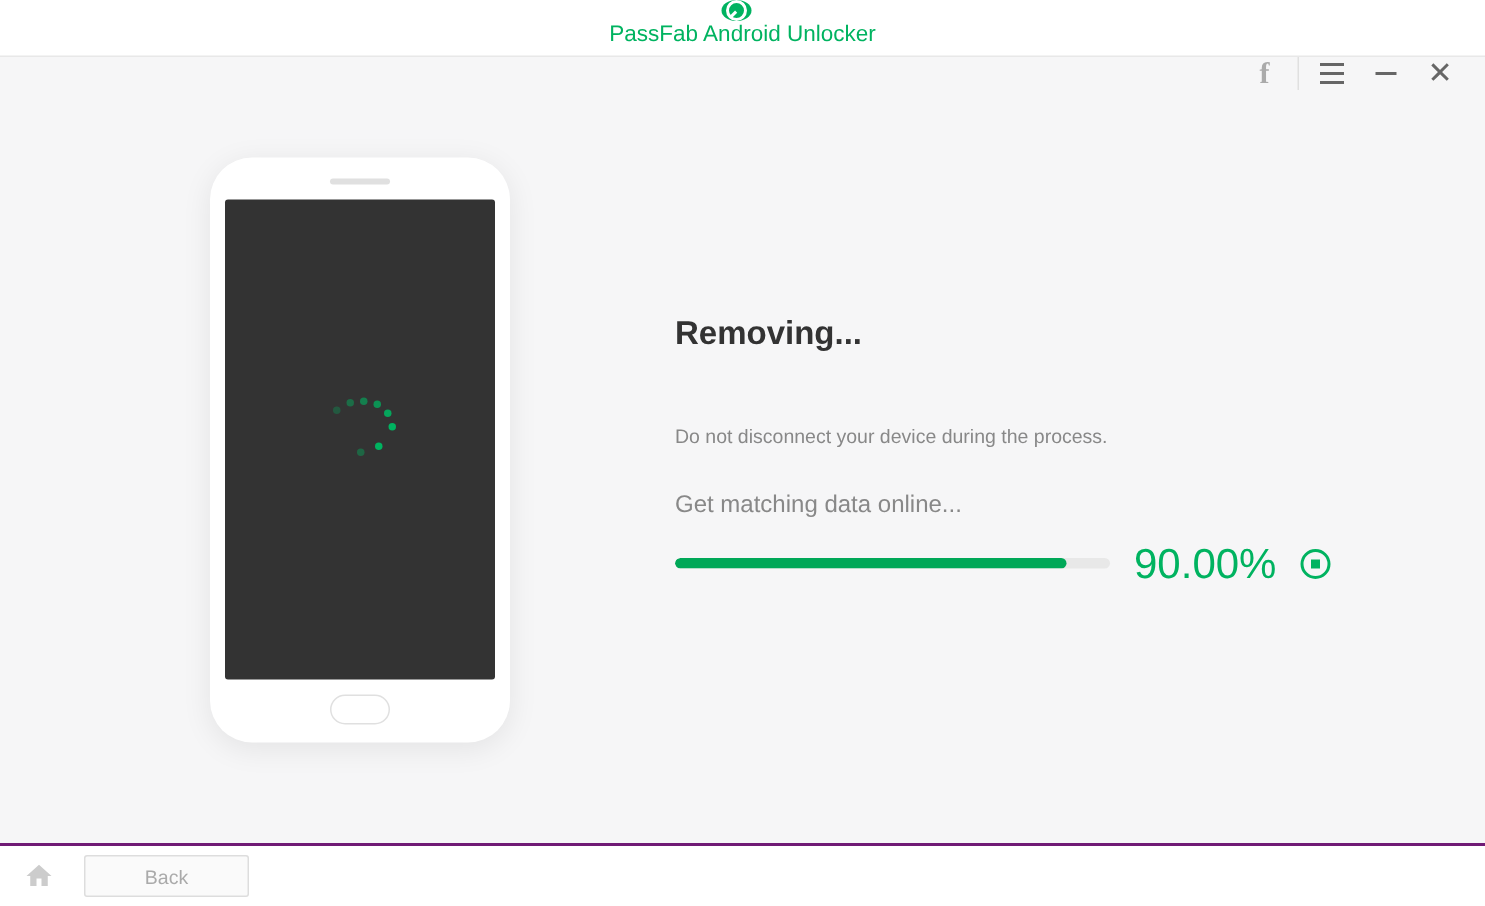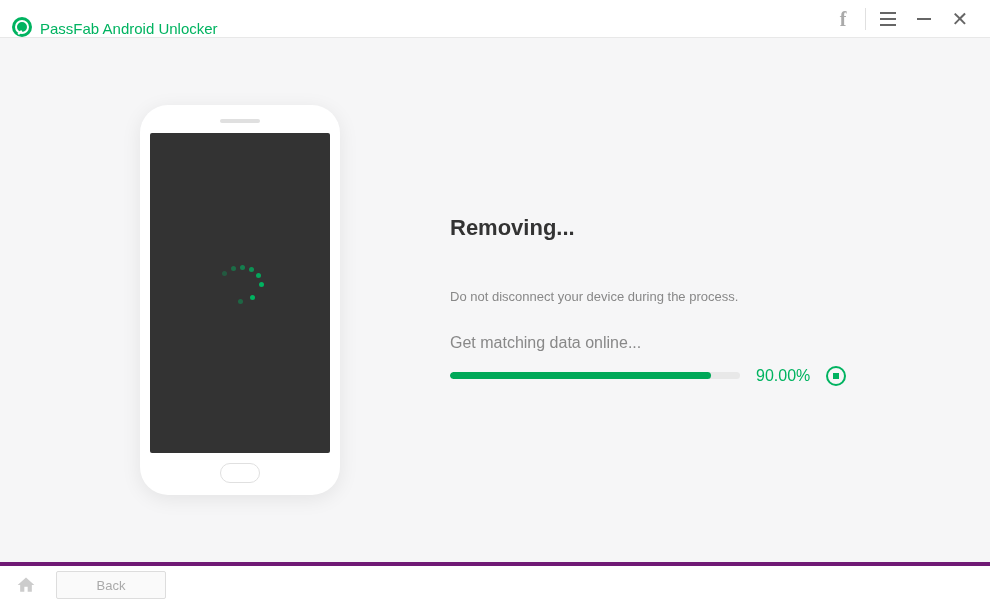--- a/index.html
+++ b/index.html
@@ -10,24 +10,25 @@
     body {
       font-family: -apple-system, BlinkMacSystemFont, "Segoe UI", Arial, sans-serif;
       width: 990px;
       height: 604px;
       overflow: hidden;
       background: #fff;
     }
     .titlebar {
       height: 38px;
       display: flex;
-      align-items: flex-end;
+      align-items: center;
       padding: 0 12px;
       border-bottom: 1px solid #e8e8e8;
       background: #fff;
+      flex-direction: column;
     }
     .logo {
       width: 20px;
       height: 20px;
       border-radius: 50%;
       background: #00b360;
       display: flex;
       align-items: center;
       justify-content: center;
       margin-right: 8px;
@@ -194,21 +195,21 @@
       background: #e8e8e8;
       border-radius: 4px;
       overflow: hidden;
     }
     .progress-fill {
       height: 100%;
       background: #00a858;
       border-radius: 4px;
     }
     .percent {
-      font-size: 16px;
+      font-size: 28px;
       color: #00b360;
       font-weight: 400;
     }
     .stop-btn {
       width: 20px;
       height: 20px;
       border: 2px solid #00b360;
       border-radius: 50%;
       display: flex;
       align-items: center;
@@ -217,21 +218,21 @@
     }
     .stop-btn::before {
       content: "";
       width: 6px;
       height: 6px;
       background: #00b360;
     }
     .footer {
       height: 42px;
       background: #fff;
-      border-top: 4px solid #701a75;
+      border-top: 2px solid #701a75;
       display: flex;
       align-items: center;
       padding: 0 12px;
       gap: 16px;
     }
     .home-btn {
       width: 28px;
       height: 28px;
       display: flex;
       align-items: center;

